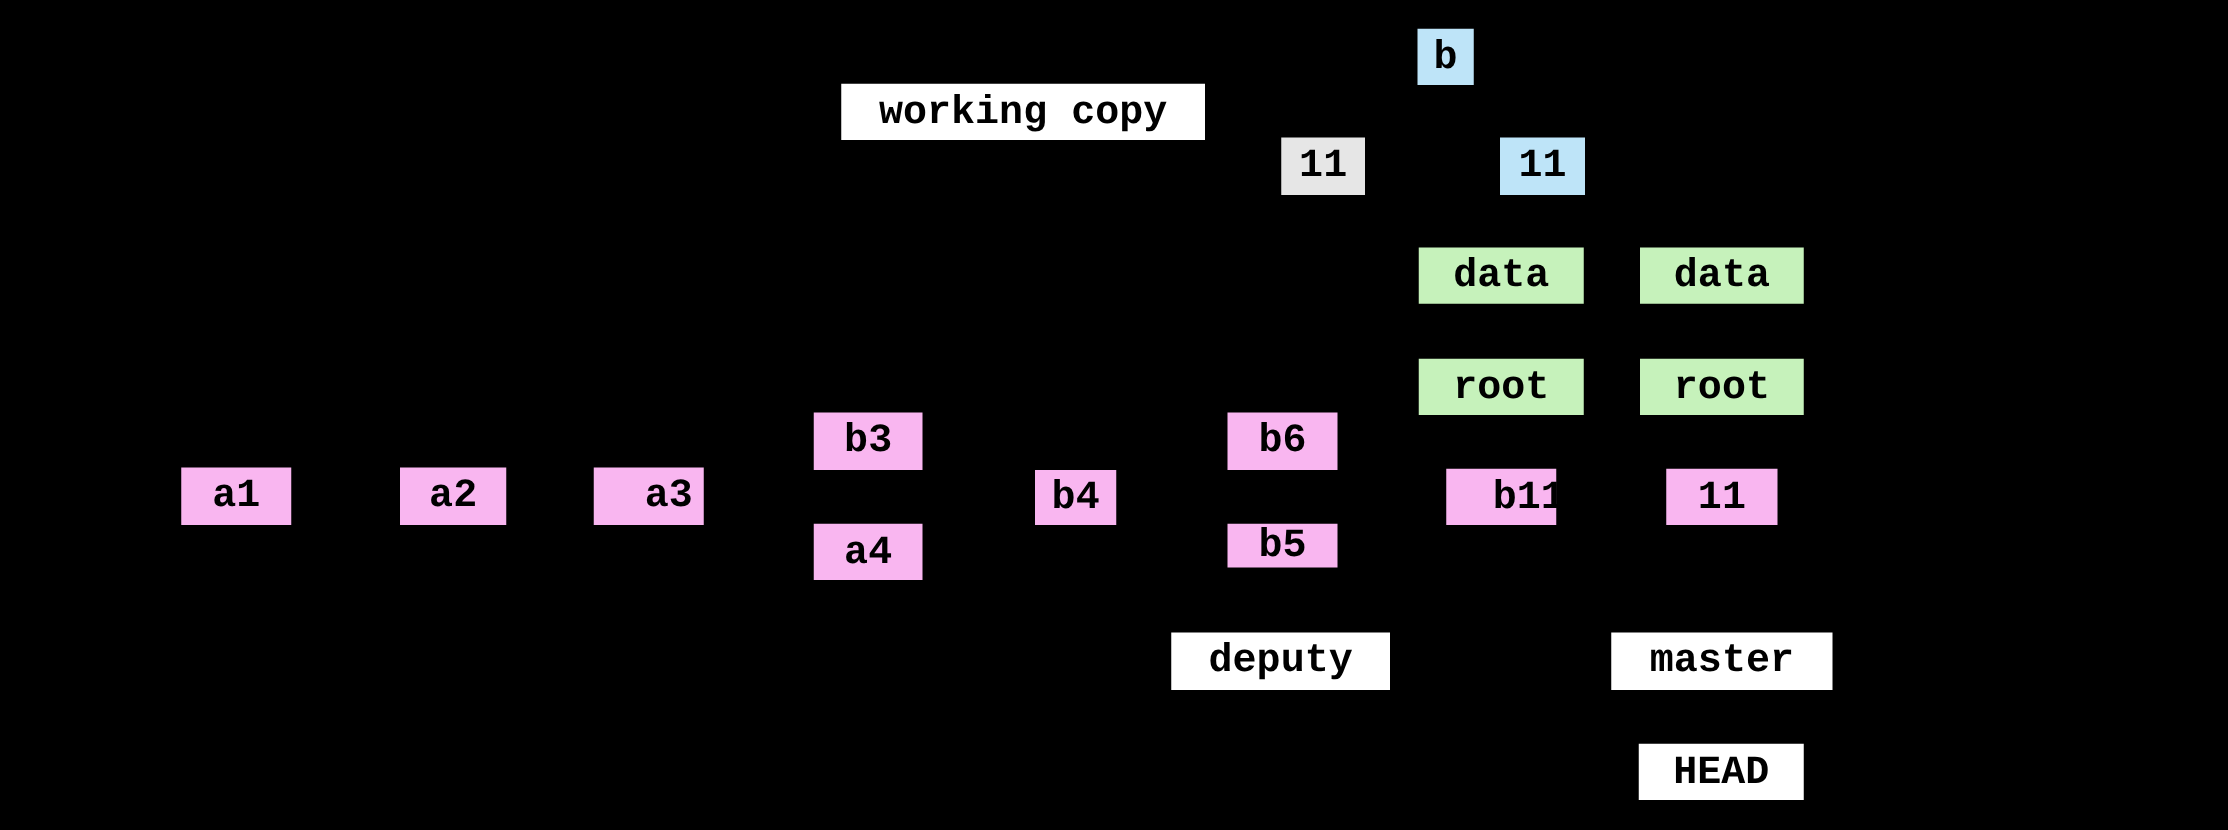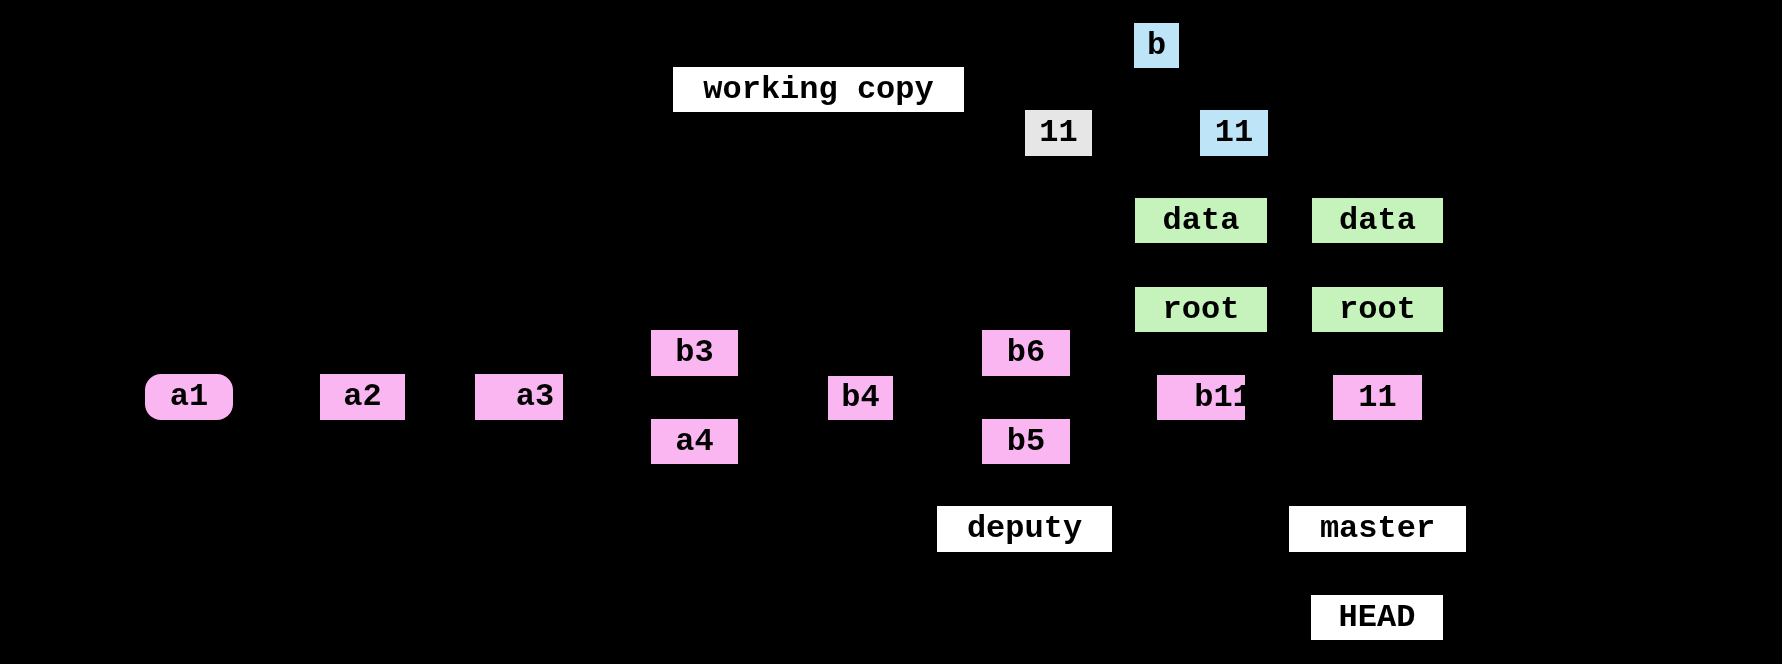--- a/index.html
+++ b/index.html
@@ -33,26 +33,26 @@
 
 <div class="canvas" style="background: rgb(0, 0, 0);">
     <div class="node" style="left: 1134px; top: 23px; width: 45px; height: 45px; background: rgb(190, 228, 248); color: rgb(0, 0, 0);">b</div>
     <div class="node" style="left: 673px; top: 67px; width: 291px; height: 45px; background: rgb(255, 255, 255); color: rgb(0, 0, 0);">working copy</div>
     <div class="node" style="left: 1025px; top: 110px; width: 67px; height: 46px; background: rgb(230, 230, 230); color: rgb(0, 0, 0);">11</div>
     <div class="node" style="left: 1200px; top: 110px; width: 68px; height: 46px; background: rgb(190, 228, 248); color: rgb(0, 0, 0);">11</div>
     <div class="node" style="left: 1135px; top: 198px; width: 132px; height: 45px; background: rgb(198, 242, 187); color: rgb(0, 0, 0);">data</div>
     <div class="node" style="left: 1312px; top: 198px; width: 131px; height: 45px; background: rgb(198, 242, 187); color: rgb(0, 0, 0);">data</div>
     <div class="node" style="left: 1135px; top: 287px; width: 132px; height: 45px; background: rgb(198, 242, 187); color: rgb(0, 0, 0);">root</div>
     <div class="node" style="left: 1312px; top: 287px; width: 131px; height: 45px; background: rgb(198, 242, 187); color: rgb(0, 0, 0);">root</div>
-    <div class="node" style="left: 145px; top: 374px; width: 88px; height: 46px; background: rgb(249, 182, 240); color: rgb(0, 0, 0); border-radius: 16px;">a1</div>
+    <div class="node" style="left: 145px; top: 374px; width: 88px; height: 46px; background: rgb(249, 182, 240); color: rgb(0, 0, 0);">a1</div>
     <div class="node" style="left: 320px; top: 374px; width: 85px; height: 46px; background: rgb(249, 182, 240); color: rgb(0, 0, 0);">a2</div>
     <div class="node" style="left: 475px; top: 374px; width: 88px; height: 46px; background: rgb(249, 182, 240); color: rgb(0, 0, 0); padding-left: 32px;">a3</div>
     <div class="node" style="left: 651px; top: 330px; width: 87px; height: 46px; background: rgb(249, 182, 240); color: rgb(0, 0, 0);">b3</div>
     <div class="node" style="left: 651px; top: 419px; width: 87px; height: 45px; background: rgb(249, 182, 240); color: rgb(0, 0, 0);">a4</div>
     <div class="node" style="left: 828px; top: 376px; width: 65px; height: 44px; background: rgb(249, 182, 240); color: rgb(0, 0, 0);">b4</div>
     <div class="node" style="left: 982px; top: 330px; width: 88px; height: 46px; background: rgb(249, 182, 240); color: rgb(0, 0, 0);">b6</div>
-    <div class="node" style="left: 982px; top: 419px; width: 88px; height: 45px; background: rgb(249, 182, 240); color: rgb(0, 0, 0);">b5</div>
+    <div class="node" style="left: 982px; top: 419px; width: 88px; height: 35px; background: rgb(249, 182, 240); color: rgb(0, 0, 0);">b5</div>
     <div class="node" style="left: 1157px; top: 375px; width: 88px; height: 45px; background: rgb(249, 182, 240); color: rgb(0, 0, 0); padding-left: 44px;">b11</div>
     <div class="node" style="left: 1333px; top: 375px; width: 89px; height: 45px; background: rgb(249, 182, 240); color: rgb(0, 0, 0);">11</div>
     <div class="node" style="left: 937px; top: 506px; width: 175px; height: 46px; background: rgb(255, 255, 255); color: rgb(0, 0, 0);">deputy</div>
     <div class="node" style="left: 1289px; top: 506px; width: 177px; height: 46px; background: rgb(255, 255, 255); color: rgb(0, 0, 0);">master</div>
     <div class="node" style="left: 1311px; top: 595px; width: 132px; height: 45px; background: rgb(255, 255, 255); color: rgb(0, 0, 0);">HEAD</div>
   </div>
 
 </body></html>

